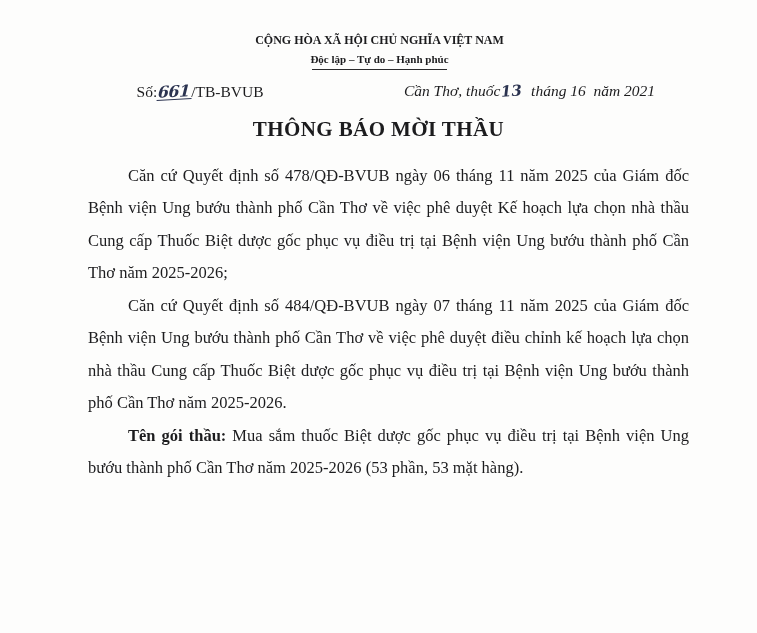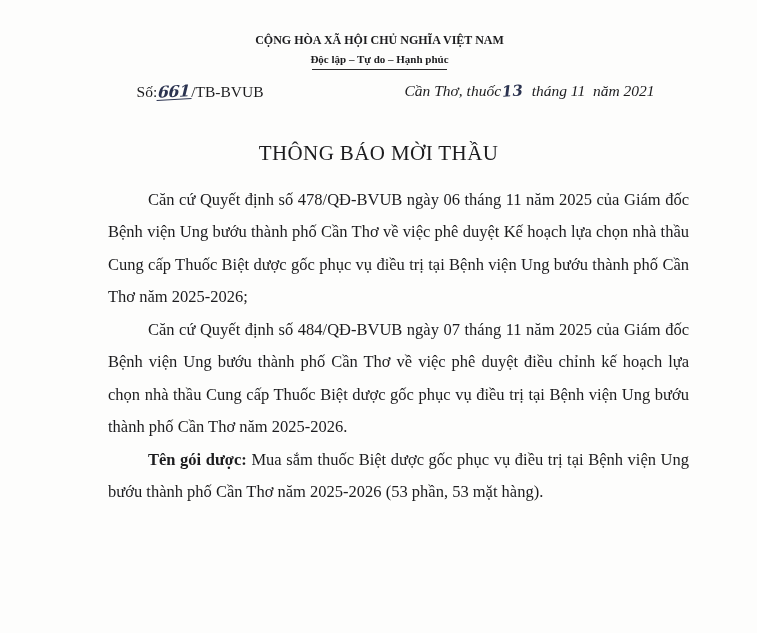--- a/index.html
+++ b/index.html
@@ -145,30 +145,31 @@
     color: #2b3350;
     display: inline-block;
     transform: rotate(-4deg);
     padding: 0 1px;
   }
 
   
   .doc-title {
     text-align: center;
     font-size: 21px;
-    font-weight: normal;
+    font-weight: bold;
     letter-spacing: 0.4px;
-    margin-top: 40px;
+    margin-top: 16px;
   }
 
   
   .doc-body {
-    padding: 0 68px 0 108px;
+    padding: 0 68px 0 76px;
     margin-top: 18px;
     box-sizing: border-box;
+    margin-left: 12px;
   }
   .para {
     text-align: justify;
     text-justify: inter-word;
     font-size: 16.5px;
     line-height: 32.5px;
     text-indent: 40px;
     margin: 0;
   }
   .para + .para {
@@ -186,24 +187,24 @@
 
   <div class="doc-header">
     <div class="header-right">
       <div class="nation-line1">CỘNG HÒA XÃ HỘI CHỦ NGHĨA VIỆT NAM</div>
       <div class="nation-line2">Độc lập – Tự do – Hạnh phúc</div>
     </div>
   </div>
 
   <div class="subheader">
     <div class="docnum"><span>Số:</span><span class="handwritten">661</span><span>/TB-BVUB</span></div>
-    <div class="docdate"><span>Cần Thơ, thuốc</span><span class="daynum">13</span>&nbsp; <span>tháng 11</span>&nbsp; <span>năm 2021</span></div>
+    <div class="docdate"><span>Cần Thơ, thuốc</span><span class="daynum">13</span>&nbsp; <span>tháng 16</span>&nbsp; <span>năm 2021</span></div>
   </div>
 
   <div class="doc-title">THÔNG BÁO MỜI THẦU</div>
 
   <div class="doc-body">
     <p class="para">Căn cứ Quyết định số 478/QĐ-BVUB ngày 06 tháng 11 năm 2025 của Giám đốc Bệnh viện Ung bướu thành phố Cần Thơ về việc phê duyệt Kế hoạch lựa chọn nhà thầu Cung cấp Thuốc Biệt dược gốc phục vụ điều trị tại Bệnh viện Ung bướu thành phố Cần Thơ năm 2025-2026;</p>
     <p class="para">Căn cứ Quyết định số 484/QĐ-BVUB ngày 07 tháng 11 năm 2025 của Giám đốc Bệnh viện Ung bướu thành phố Cần Thơ về việc phê duyệt điều chỉnh kế hoạch lựa chọn nhà thầu Cung cấp Thuốc Biệt dược gốc phục vụ điều trị tại Bệnh viện Ung bướu thành phố Cần Thơ năm 2025-2026.</p>
-    <p class="para"><span class="bold-lead">Tên gói dược:</span><span> Mua sắm thuốc Biệt dược gốc phục vụ điều trị tại Bệnh viện Ung bướu thành phố Cần Thơ năm 2025-2026 (53 phần, 53 mặt hàng).</span></p>
+    <p class="para"><span class="bold-lead">Tên gói thầu:</span><span> Mua sắm thuốc Biệt dược gốc phục vụ điều trị tại Bệnh viện Ung bướu thành phố Cần Thơ năm 2025-2026 (53 phần, 53 mặt hàng).</span></p>
   </div>
 
 </div>
 
 </body></html>

